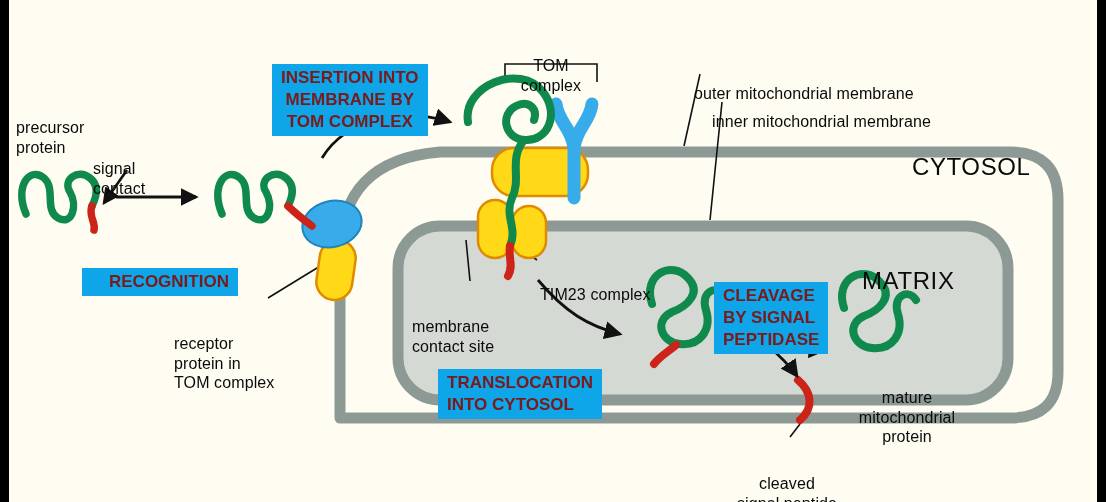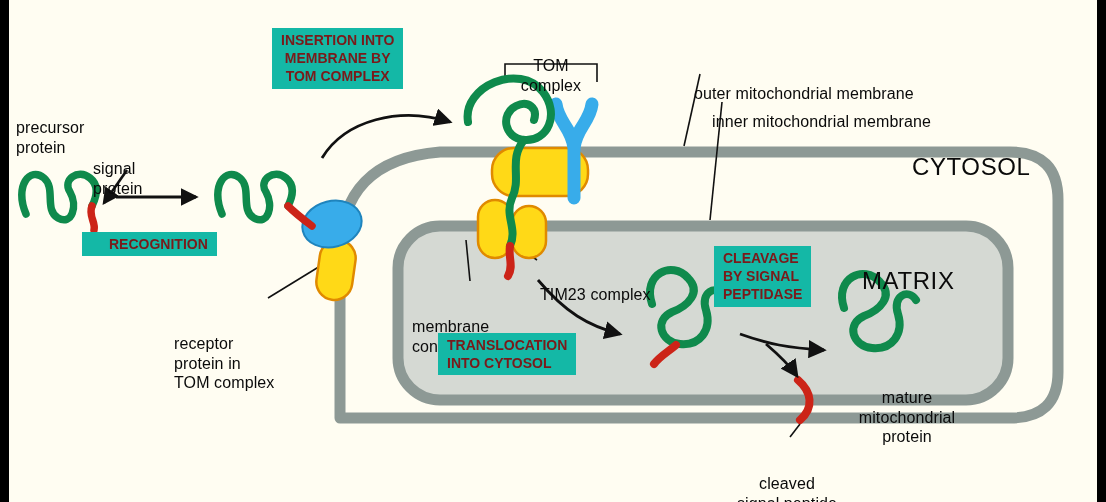--- a/index.html
+++ b/index.html
@@ -14,22 +14,22 @@
   .bar.right { right:0; }
   svg.art { position:absolute; left:0; top:0; }
   .lbl {
     position:absolute; white-space:pre-line; color:#0a0a0a;
     font-size:16px; line-height:1.22; letter-spacing:.1px;margin-top:36px;
   }
   .lbl.center { text-align:center; }
   .zone { font-size:24px; letter-spacing:.6px;text-align:center; }
   .stage {
     position:absolute; white-space:pre-line;
-    background:#14b8a6; color:#7a1a1a; font-weight:bold;
-    font-size:14px; line-height:1.3; padding:3px 9px;
+    background:#0ea5e9; color:#7a1a1a; font-weight:bold;
+    font-size:17px; line-height:1.3; padding:3px 9px;margin-top:36px;
   }
   .stage.center { text-align:center; }
 </style>
 </head>
 <body>
 
 <div class="canvas">
 
   <svg class="art" width="1106" height="502" viewBox="0 0 1106 502">
     <defs>
@@ -100,21 +100,21 @@
     <path d="M 322 158 C 345 120 400 106 450 122" fill="none" stroke="#111" stroke-width="2.8" marker-end="url(#arrow)"></path>
     <path d="M 538 280 C 565 312 588 326 620 334" fill="none" stroke="#111" stroke-width="2.8" marker-end="url(#arrow)"></path>
     <path d="M 740 334 C 768 344 788 348 824 350" fill="none" stroke="#111" stroke-width="2.8" marker-end="url(#arrow)"></path>
     <path d="M 766 344 C 780 356 790 366 797 376" fill="none" stroke="#111" stroke-width="2.8" marker-end="url(#arrow)"></path>
   </svg>
 
   <div class="lbl" style="left:16px; top:82px;">precursor
 protein</div>
 
   <div class="lbl" style="left:93px; top:123px;">signal
-protein</div>
+contact</div>
 
   <div class="stage" style="left:82px; top:232px;padding-left:27px;">RECOGNITION</div>
 
   <div class="stage center" style="left:272px; top:28px;">INSERTION INTO
 MEMBRANE BY
 TOM COMPLEX</div>
 
   <div class="lbl center" style="left:500px; top:20px; width:102px;">TOM
 complex</div>
 

